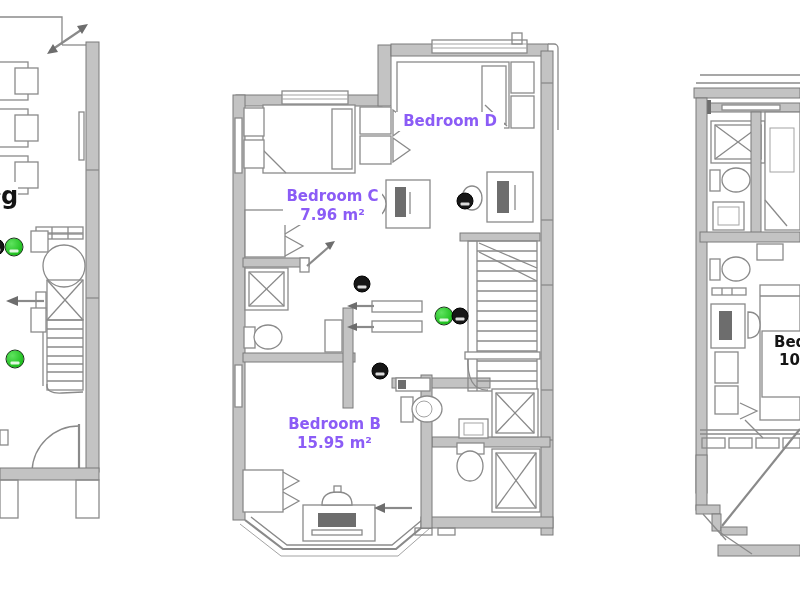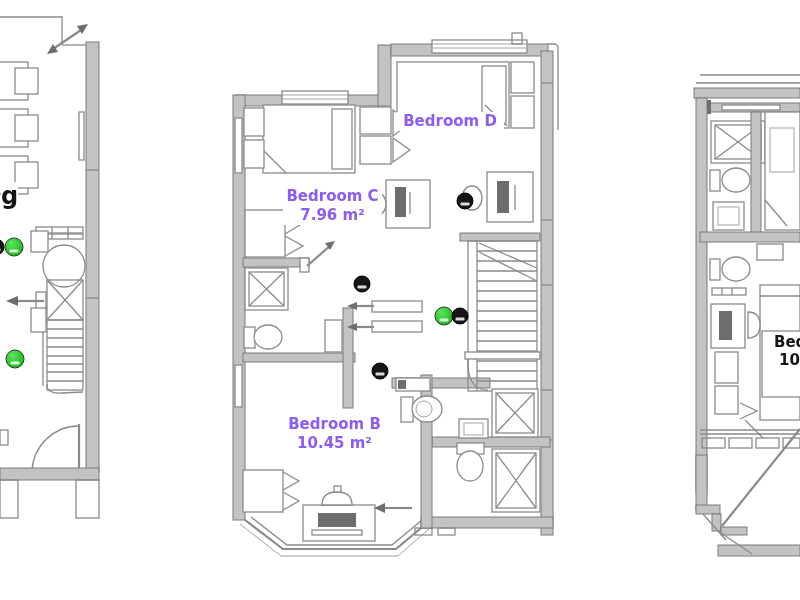--- a/index.html
+++ b/index.html
@@ -299,21 +299,21 @@
 
 <div class="room-label" style="left:396px;top:112px;width:104px;">
   <div>Bedroom D</div>
 </div>
 <div class="room-label" style="left:283px;top:187px;width:95px;">
   <div>Bedroom C</div>
   <div>7.96 m²</div>
 </div>
 <div class="room-label" style="left:285px;top:415px;width:95px;">
   <div>Bedroom B</div>
-  <div>10.45 m²</div>
+  <div>15.95 m²</div>
 </div>
 <div class="partial-g">g</div>
 <div class="partial-right">
   <span>Bed</span>
   <span class="l2">10</span>
 </div>
 
 <div id="sensor-layer">
       <div class="sensor green" style="left: 14px; top: 247px;">
         <span class="sensor-mark"></span>

